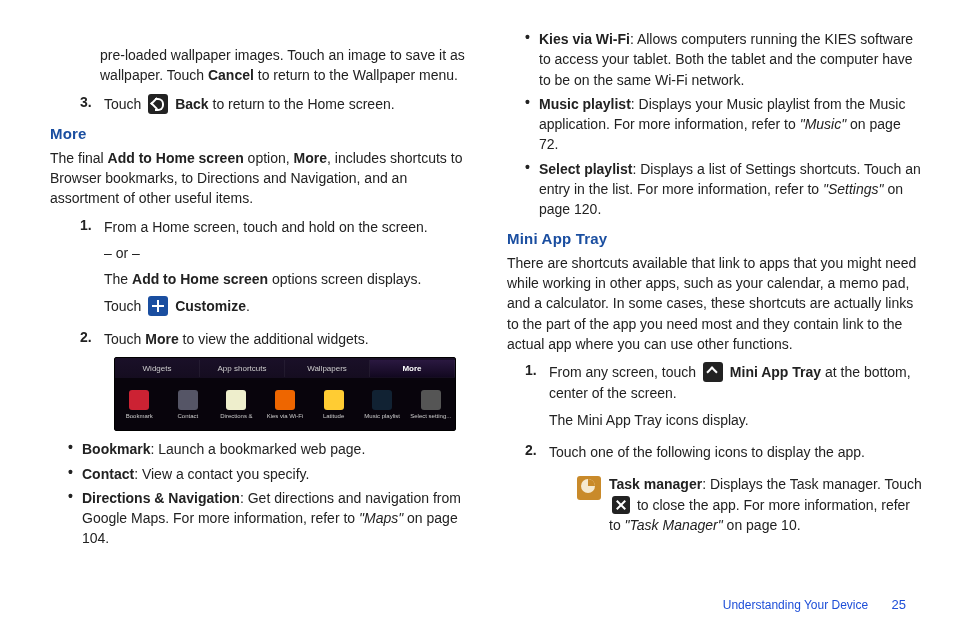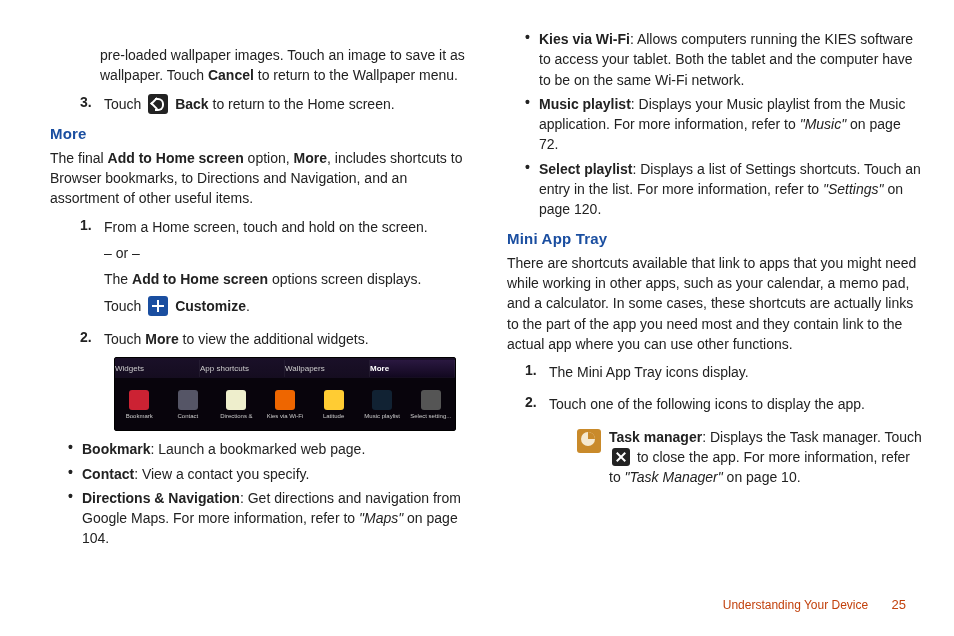--- a/index.html
+++ b/index.html
@@ -151,21 +151,21 @@
   }
   .tabbar-row1 {
     display: flex;
     font-size: 8px;
     color: #ccc;
     height: 20px;
     align-items: center;
   }
   .tabbar-row1 > div {
     flex: 1;
-    text-align: left;
+    text-align: center;
     padding: 4px 0;
     border-right: 1px solid rgba(255,255,255,0.05);
   }
   .tabbar-row1 .active {
     background: linear-gradient(#2a1840, #120820);
     color: #fff;
     font-weight: bold;
   }
   .tabbar-row2 {
     display: flex;
@@ -189,21 +189,21 @@
     color: #ccc;
     white-space: nowrap;
   }
   .task-row { display: flex; align-items: flex-start; margin-left: 28px; margin-top: 12px; }
   .task-row .txt { flex: 1; line-height: 1.45; }
   .footer {
     position: absolute;
     bottom: 24px;
     right: 48px;
     font-size: 12px;
-    color: #c2410c;
+    color: #1d4ed8;
     text-align: right;
   }
   .footer .pn { margin-left: 20px; font-size: 13px; }
 </style>
 </head>
 <body>
 
 <div class="page">
 
   <div class="col col-left">
@@ -320,20 +320,26 @@
       <div class="txt"><b>Select playlist</b><span>: Displays a list of Settings shortcuts. Touch an entry in the list. For more information, refer to </span><em class="ref">"Settings"</em><span> on page 120.</span></div>
     </div>
 
     <div class="heading-mini">Mini App Tray</div>
 
     <p>There are shortcuts available that link to apps that you might need while working in other apps, such as your calendar, a memo pad, and a calculator. In some cases, these shortcuts are actually links to the part of the app you need most and they contain link to the actual app where you can use other functions.</p>
 
     <div class="num-item" style="margin-left:18px;">
       <div class="num">1.</div>
       <div class="txt">
+        <p>
+          <span>From any screen, touch </span>
+          <span class="icon icon-arrow"></span>
+          <b>Mini App Tray</b>
+          <span> at the bottom, center of the screen.</span>
+        </p>
         <p>The Mini App Tray icons display.</p>
       </div>
     </div>
 
     <div class="num-item" style="margin-left:18px;">
       <div class="num">2.</div>
       <div class="txt">
         <p>Touch one of the following icons to display the app.</p>
         <div class="task-row">
           <div class="icon-task"></div>

